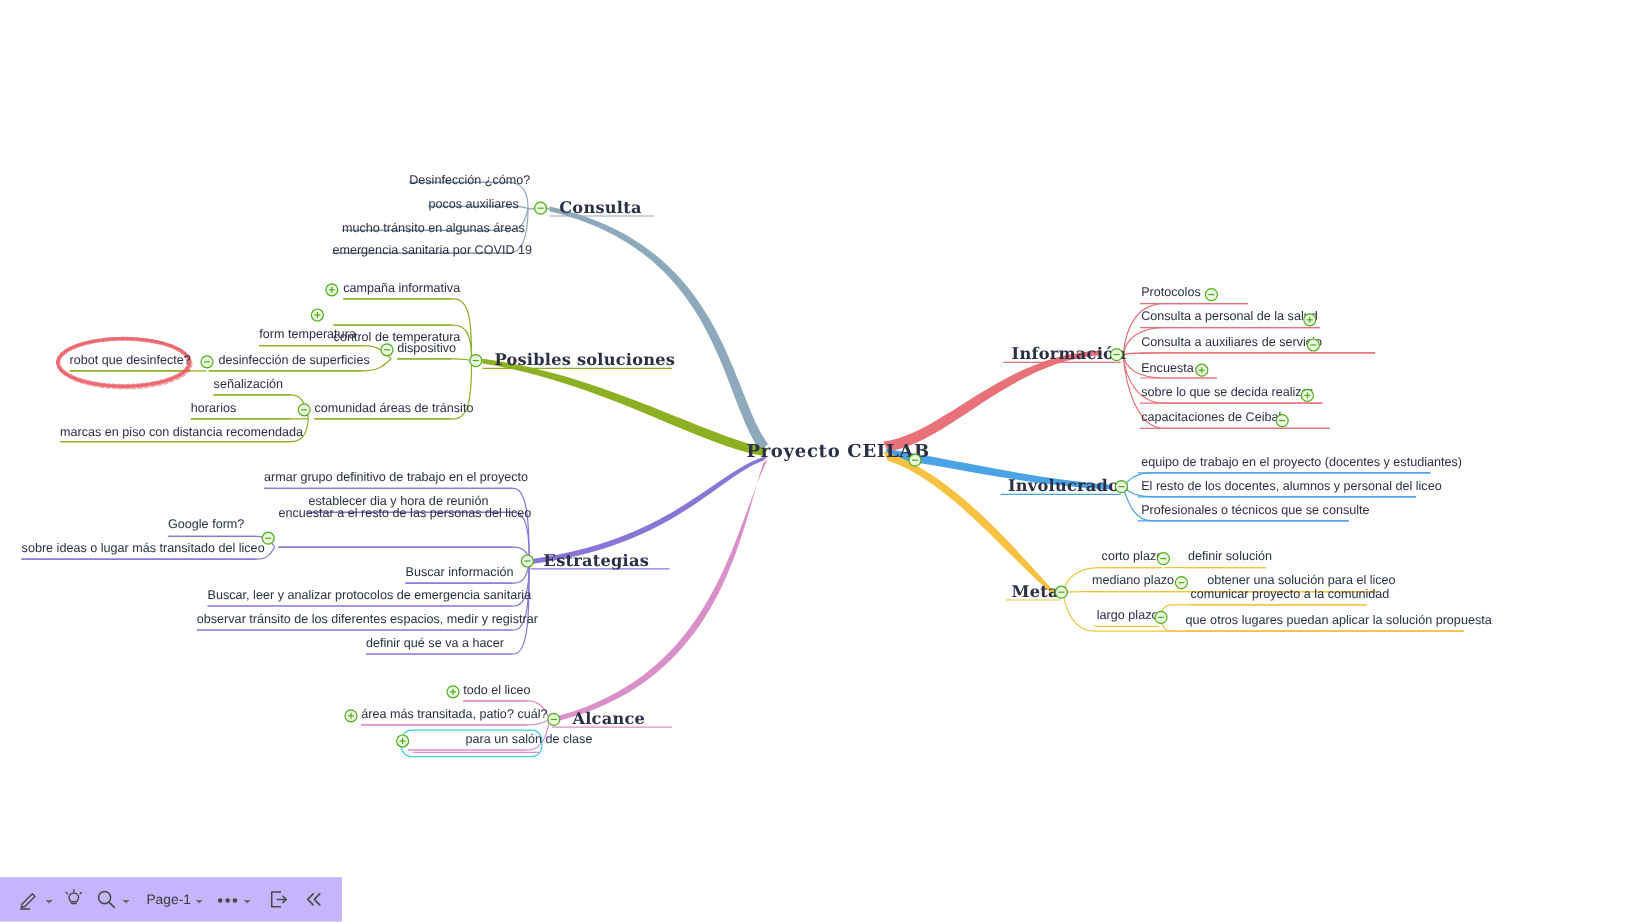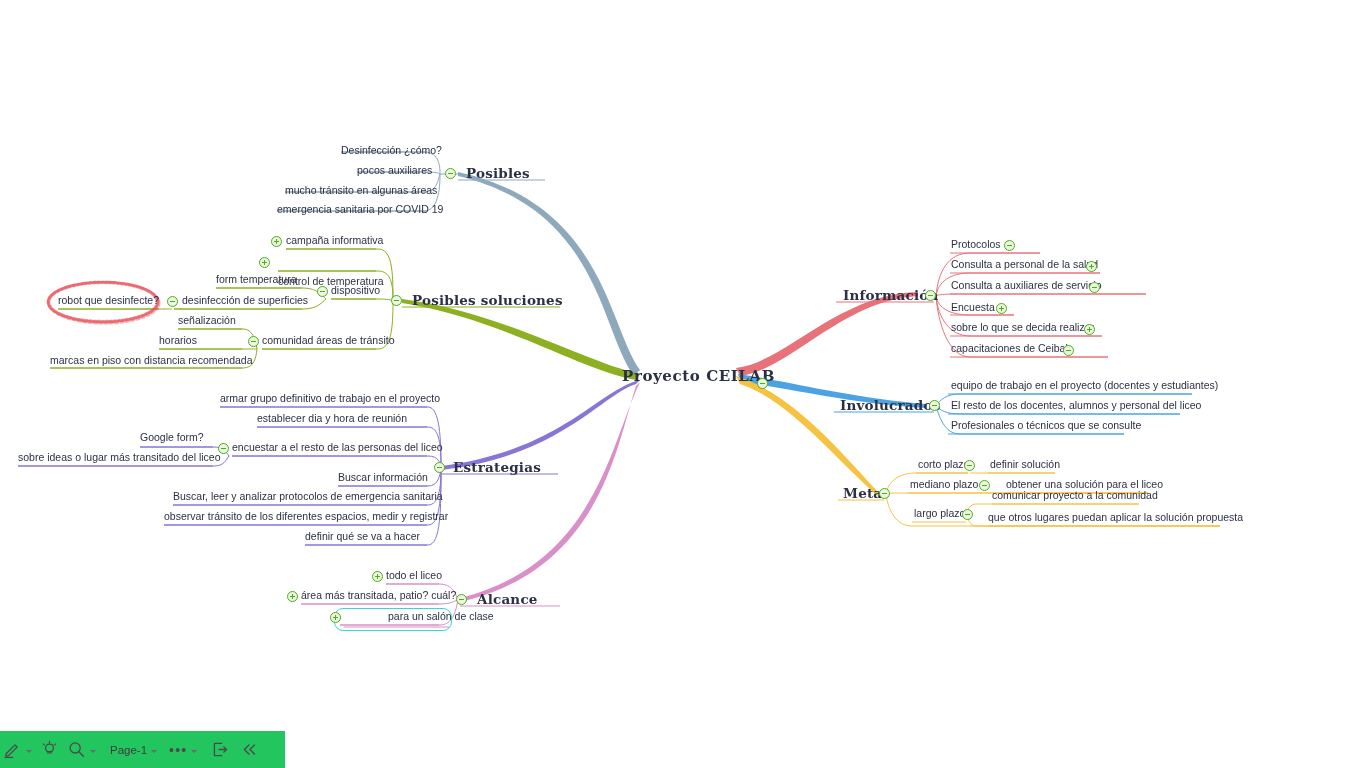--- a/index.html
+++ b/index.html
@@ -61,23 +61,24 @@
     position:absolute;
     border:1.4px solid #3fd0e0;
     border-radius:9px;
     background:transparent;
     box-sizing:border-box;
   }
 
   
   #toolbar{
     position:absolute;left:0;top:731px;width:285px;height:37px;
-    background:#22c55e;
+    background:#c4b5fd;
     display:flex;align-items:center;
     box-sizing:border-box;
+    padding-left:12px;
     gap:2px;
   }
   .tb-item{
     display:flex;align-items:center;
     height:26px;padding:0 3px;
     color:#4a4a4a;
     cursor:default;
     gap:2px;
   }
   .tb-item svg{display:block;}
@@ -274,21 +275,21 @@
     </g>
 
   </svg>
 
   <div class="node central" style="left:622px;top:376px;transform:translateY(-50%);">
     <span>Proyecto CEILAB</span>
   </div>
   <div class="toggle" style="left:757px;top:378px;"></div>
 
   <div class="node main-topic" style="left:466px;top:174px;transform:translateY(-50%);">
-    <span>Posibles</span>
+    <span>Consulta</span>
   </div>
   <div class="toggle" style="left:445px;top:168px;"></div>
 
   <div class="node sub" style="left:341px;top:145px;">
     <span>Desinfección ¿cómo?</span>
     </div>
   <div class="node sub" style="left:357px;top:165px;">
     <span>pocos auxiliares</span>
     </div>
   <div class="node sub" style="left:285px;top:185px;">
@@ -351,21 +352,21 @@
   </div>
   <div class="toggle" style="left:434px;top:462px;"></div>
 
   <div class="node sub" style="left:220px;top:393px;">
     <span>armar grupo definitivo de trabajo en el proyecto</span>
     </div>
   <div class="node sub" style="left:257px;top:413px;">
     <span>establecer dia y hora de reunión</span>
     </div>
 
-  <div class="node sub" style="left:232px;top:442px;">
+  <div class="node sub" style="left:232px;top:423px;">
     <span>encuestar a el resto de las personas del liceo</span>
     </div>
   <div class="toggle" style="left:218px;top:443px;"></div>
 
   <div class="node sub" style="left:140px;top:432px;">
     <span>Google form?</span>
     </div>
   <div class="node sub" style="left:18px;top:452px;">
     <span>sobre ideas o lugar más transitado del liceo</span>
     </div>

